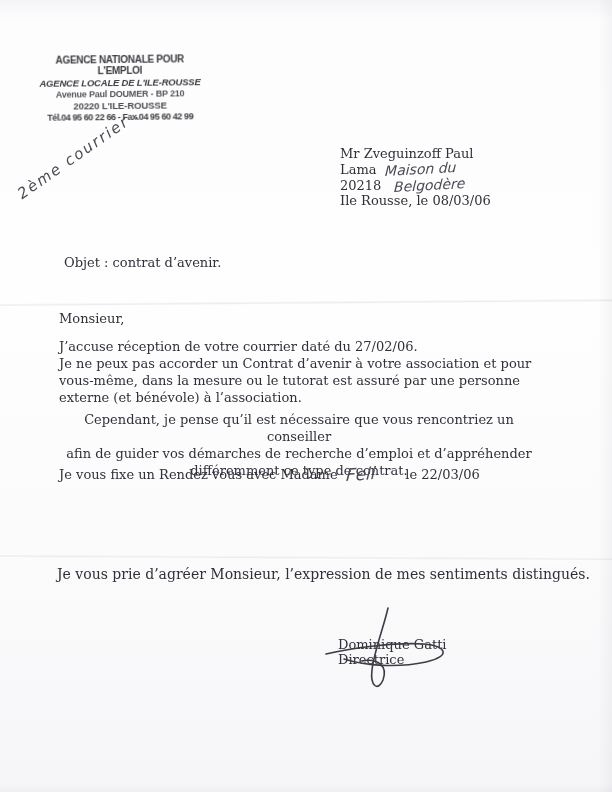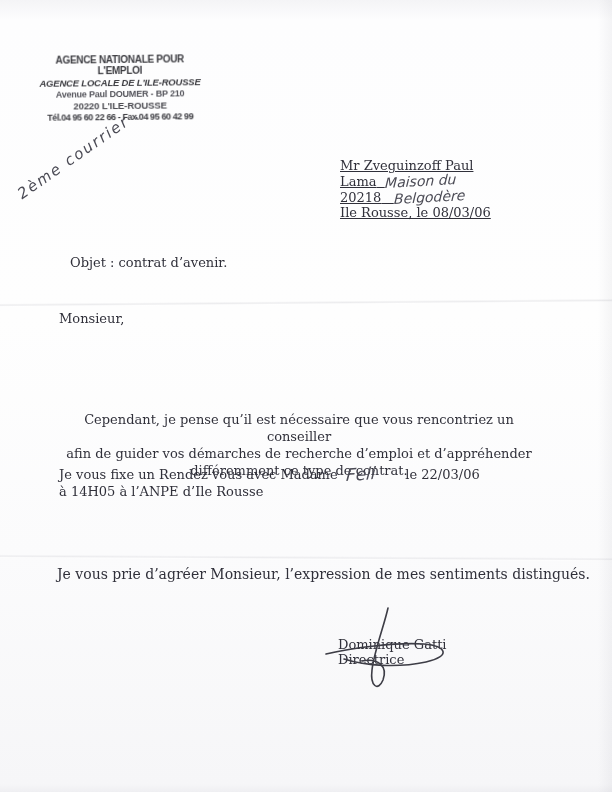--- a/index.html
+++ b/index.html
@@ -26,24 +26,24 @@
   .stamp .l2{font-size:9.5px;font-weight:bold;font-style:italic;letter-spacing:-0.2px;margin-top:1px;}
   .stamp .l3{font-size:9px;font-weight:bold;color:#55555c;margin-top:1px;letter-spacing:-0.2px;}
   .stamp .l4{font-size:9.5px;font-weight:bold;color:#4a4a50;margin-top:1px;letter-spacing:-0.1px;}
   .stamp .l5{font-size:9px;font-weight:bold;margin-top:1px;letter-spacing:-0.4px;}
 
   
   .hand{font-family:"DejaVu Sans", sans-serif;font-style:italic;color:#4b4b55;}
   .note{position:absolute;left:14px;top:188px;font-size:15px;letter-spacing:2px;
     transform:rotate(-35deg);transform-origin:left top;white-space:nowrap;}
 
-  .recipient{position:absolute;left:340px;top:158px;font-size:13px;line-height:15.8px;white-space:nowrap;text-decoration:underline;}
+  .recipient{position:absolute;left:340px;top:146px;font-size:13px;line-height:15.8px;white-space:nowrap;}
   .recipient .hand{display:inline-block;font-size:14px;transform:rotate(-3deg) skewX(-6deg);}
 
-  .subject{position:absolute;left:70px;top:255px;font-size:13px;text-align:right;}
+  .subject{position:absolute;left:64px;top:255px;font-size:13px;text-align:right;}
   .salutation{position:absolute;left:59px;top:311px;font-size:13px;}
   .para{position:absolute;left:59px;width:480px;font-size:13px;line-height:17px;white-space:pre-line;}
   .p1{top:338px;}
   .p2{top:411px;text-align:center;}
   .p3{top:512px;}
   .closing{position:absolute;left:57px;top:566px;font-size:14px;white-space:nowrap;}
 
   .rdv{position:absolute;left:59px;top:466px;font-size:13px;line-height:17px;white-space:nowrap;}
   .rdv .hand{display:inline-block;font-size:17px;margin-left:8px;transform:rotate(-4deg) skewX(-8deg);vertical-align:-1px;}
   .rdv .rdv-date{display:inline-block;margin-left:30px;}
@@ -74,28 +74,31 @@
     <div>Mr Zveguinzoff Paul</div>
     <div><span>Lama</span>&nbsp;&nbsp;<span class="hand">Maison du</span></div>
     <div><span>20218</span>&nbsp;&nbsp;&nbsp;<span class="hand">Belgodère</span></div>
     <div>Ile Rousse, le 08/03/06</div>
   </div>
 
   <div class="subject">Objet : contrat d’avenir.</div>
 
   <div class="salutation">Monsieur,</div>
 
+  <div class="para p1">J’accuse réception de votre courrier daté du 27/02/06.
+Je ne peux pas accorder un Contrat d’avenir à votre association et pour
+vous-même, dans la mesure ou le tutorat est assuré par une personne
+externe (et bénévole) à l’association.</div>
 
   <div class="para p2">Cependant, je pense qu’il est nécessaire que vous rencontriez un conseiller
 afin de guider vos démarches de recherche d’emploi et d’appréhender
 différemment ce type de contrat.</div>
 
   <div class="rdv">
     <div><span>Je vous fixe un Rendez vous avec Madame</span><span class="hand">Feli</span><span class="rdv-date">le 22/03/06</span></div>
-    <div>à 14H05 à l’ANPE d’Ile Rousse</div>
   </div>
 
 
   <div class="closing">Je vous prie d’agréer Monsieur, l’expression de mes sentiments distingués.</div>
 
   <div class="sig-block">
     <div>Dominique Gatti</div>
     <div>Directrice</div>
   </div>
 

